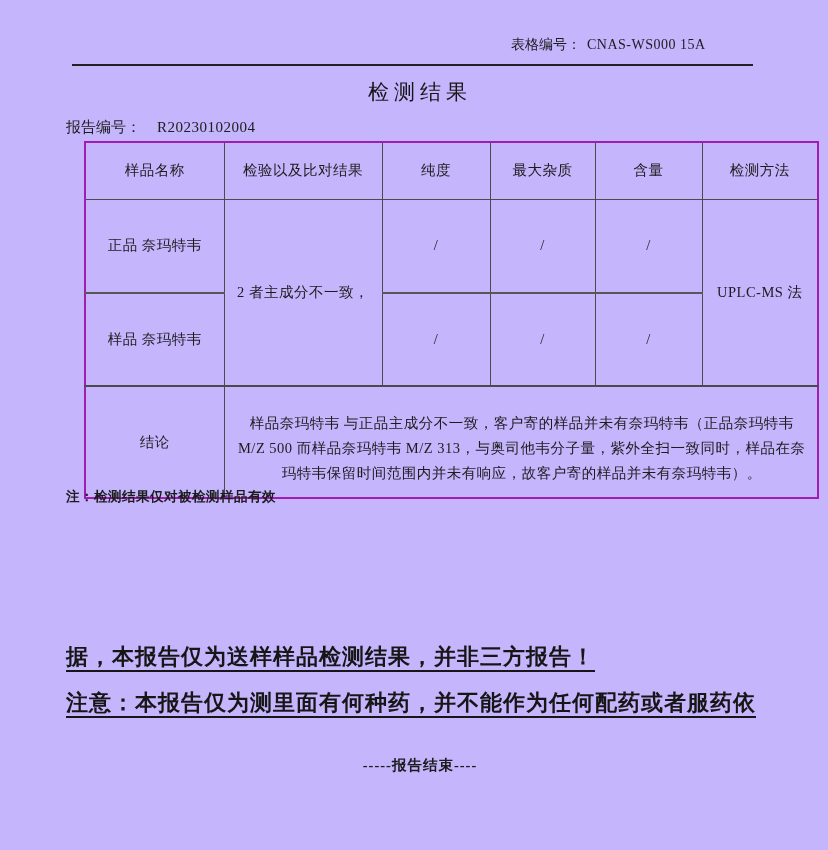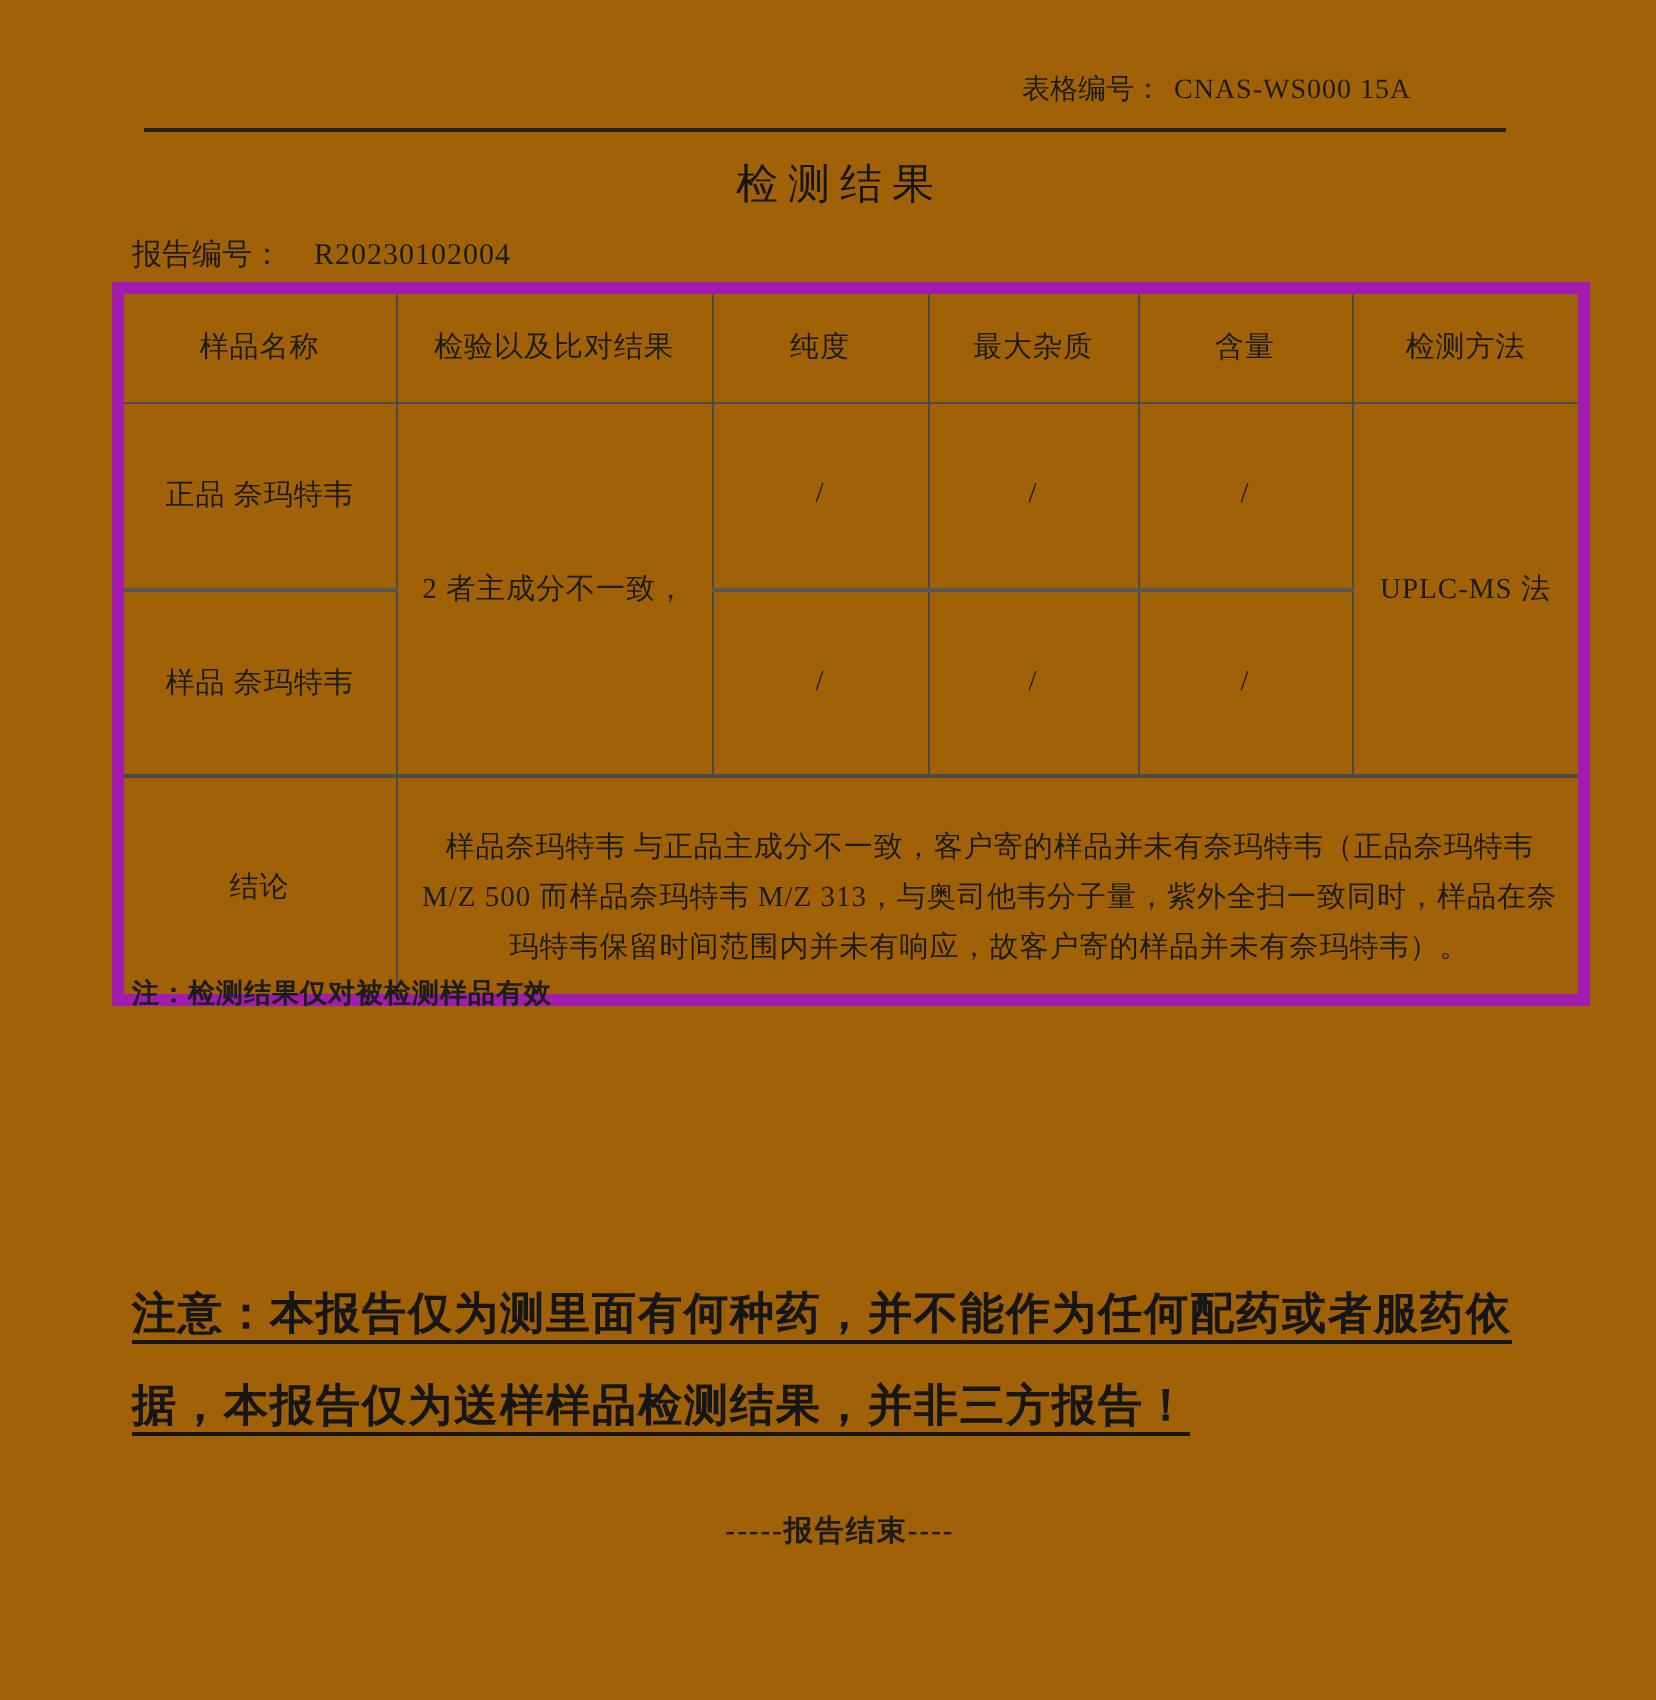--- a/index.html
+++ b/index.html
@@ -5,21 +5,21 @@
   * { margin: 0; padding: 0; box-sizing: border-box; }
   html, body { background: #ffffff; }
   body {
     font-family: "Liberation Serif", "DejaVu Serif", serif;
     color: #1c1c1c;
   }
   .page {
     position: relative;
     width: 828px;
     height: 850px;
-    background: #a16207;
+    background: #c4b5fd;
     overflow: hidden;
   }
 
   
   .form-number {
     position: absolute;
     left: 511px;
     top: 36px;
     font-size: 14px;
     white-space: nowrap;
@@ -51,26 +51,26 @@
     left: 66px;
     top: 118px;
     font-size: 15px;
     white-space: nowrap;
   }
   .report-number .value { margin-left: 16px; letter-spacing: 0.5px; }
 
   
   table.results {
     position: absolute;
-    left: 56px;
+    left: 84px;
     top: 141px;
     width: 733px;
     border-collapse: collapse;
     table-layout: fixed;
-    border: 6px solid #a21caf;
+    border: 2px solid #a21caf;
   }
   table.results th,
   table.results td {
     border: 1px solid #4b4b4b;
     font-size: 14.5px;
     font-weight: normal;
     color: #1c1c1c;
     text-align: center;
     vertical-align: middle;
     letter-spacing: 0.5px;
@@ -180,19 +180,19 @@
       <tr class="conclusion-row">
         <td>结论</td>
         <td class="conclusion-cell" colspan="5">样品奈玛特韦 与正品主成分不一致，客户寄的样品并未有奈玛特韦（正品奈玛特韦 M/Z 500 而样品奈玛特韦 M/Z 313，与奥司他韦分子量，紫外全扫一致同时，样品在奈玛特韦保留时间范围内并未有响应，故客户寄的样品并未有奈玛特韦）。</td>
       </tr>
     </tbody>
   </table>
 
   <div class="validity-note">注：检测结果仅对被检测样品有效</div>
 
   <div class="disclaimer">
+    <span class="line">据，本报告仅为送样样品检测结果，并非三方报告！</span>
     <span class="line">注意：本报告仅为测里面有何种药，并不能作为任何配药或者服药依</span>
-    <span class="line">据，本报告仅为送样样品检测结果，并非三方报告！</span>
   </div>
 
   <div class="end-marker">-----报告结束----</div>
 
 </div>
 
 </body></html>

